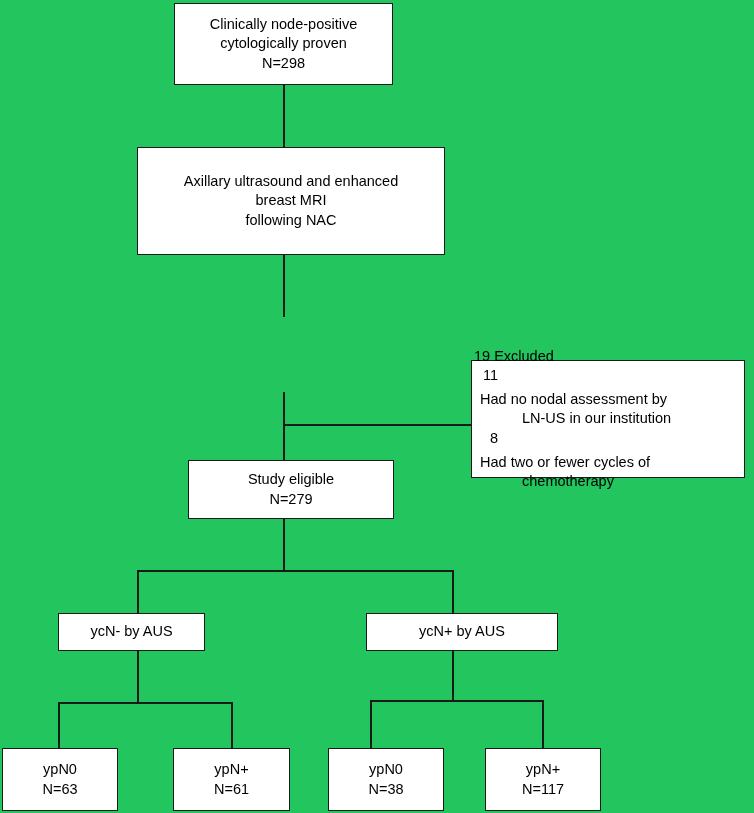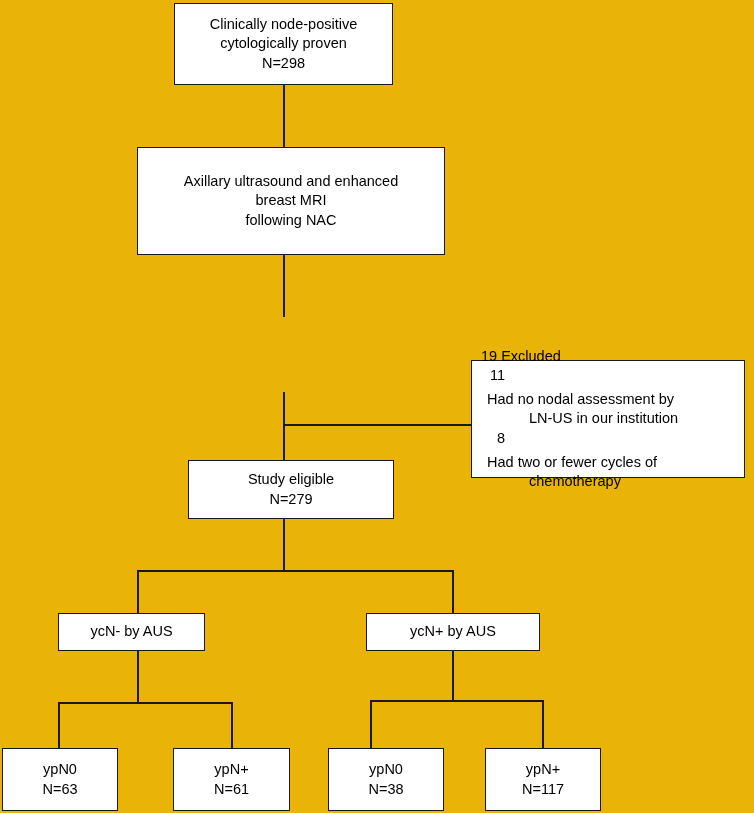--- a/index.html
+++ b/index.html
@@ -11,21 +11,21 @@
     width: 754px;
     height: 813px;
     font-family: "Liberation Sans", sans-serif;
     color: #000000;
     overflow: hidden;
   }
   #flowchart {
     position: relative;
     width: 754px;
     height: 813px;
-    background: #eab308;
+    background: #22c55e;
     text-decoration: underline;
   }
   .node {
     position: absolute;
     box-sizing: border-box;
     border: 1.6px solid #1a1a1a;
     background: #ffffff;
     display: flex;
     flex-direction: column;
     align-items: center;
@@ -36,21 +36,21 @@
     color: #000000;
   }
   .node .line {
     display: block;
     white-space: nowrap;
   }
   .node.left-align {
     align-items: flex-start;
     text-align: left;
     justify-content: center;
-    padding-left: 9px;
+    padding-left: 2px;
   }
   .excl-item {
     display: flex;
     flex-direction: column;
     align-items: flex-start;
     white-space: nowrap;
   }
   .excl-count {
     display: inline-block;
     width: 24px;
@@ -131,21 +131,21 @@
 
   <div class="node" style="left:188px; top:460px; width:206px; height:59px;">
     <span class="line">Study eligible</span>
     <span class="line">N=279</span>
   </div>
 
   <div class="node" style="left:51px; top:613px; width:147px; height:38px;margin-left:7px;">
     <span class="line">ycN- by AUS</span>
   </div>
 
-  <div class="node" style="left:366px; top:613px; width:174px; height:38px;">
+  <div class="node" style="left:366px; top:613px; width:192px; height:38px;">
     <span class="line">ycN+ by AUS</span>
   </div>
 
   <div class="node" style="left:2px; top:748px; width:116px; height:63px;">
     <span class="line">ypN0</span>
     <span class="line">N=63</span>
   </div>
 
   <div class="node" style="left:173px; top:748px; width:117px; height:63px;">
     <span class="line">ypN+</span>

